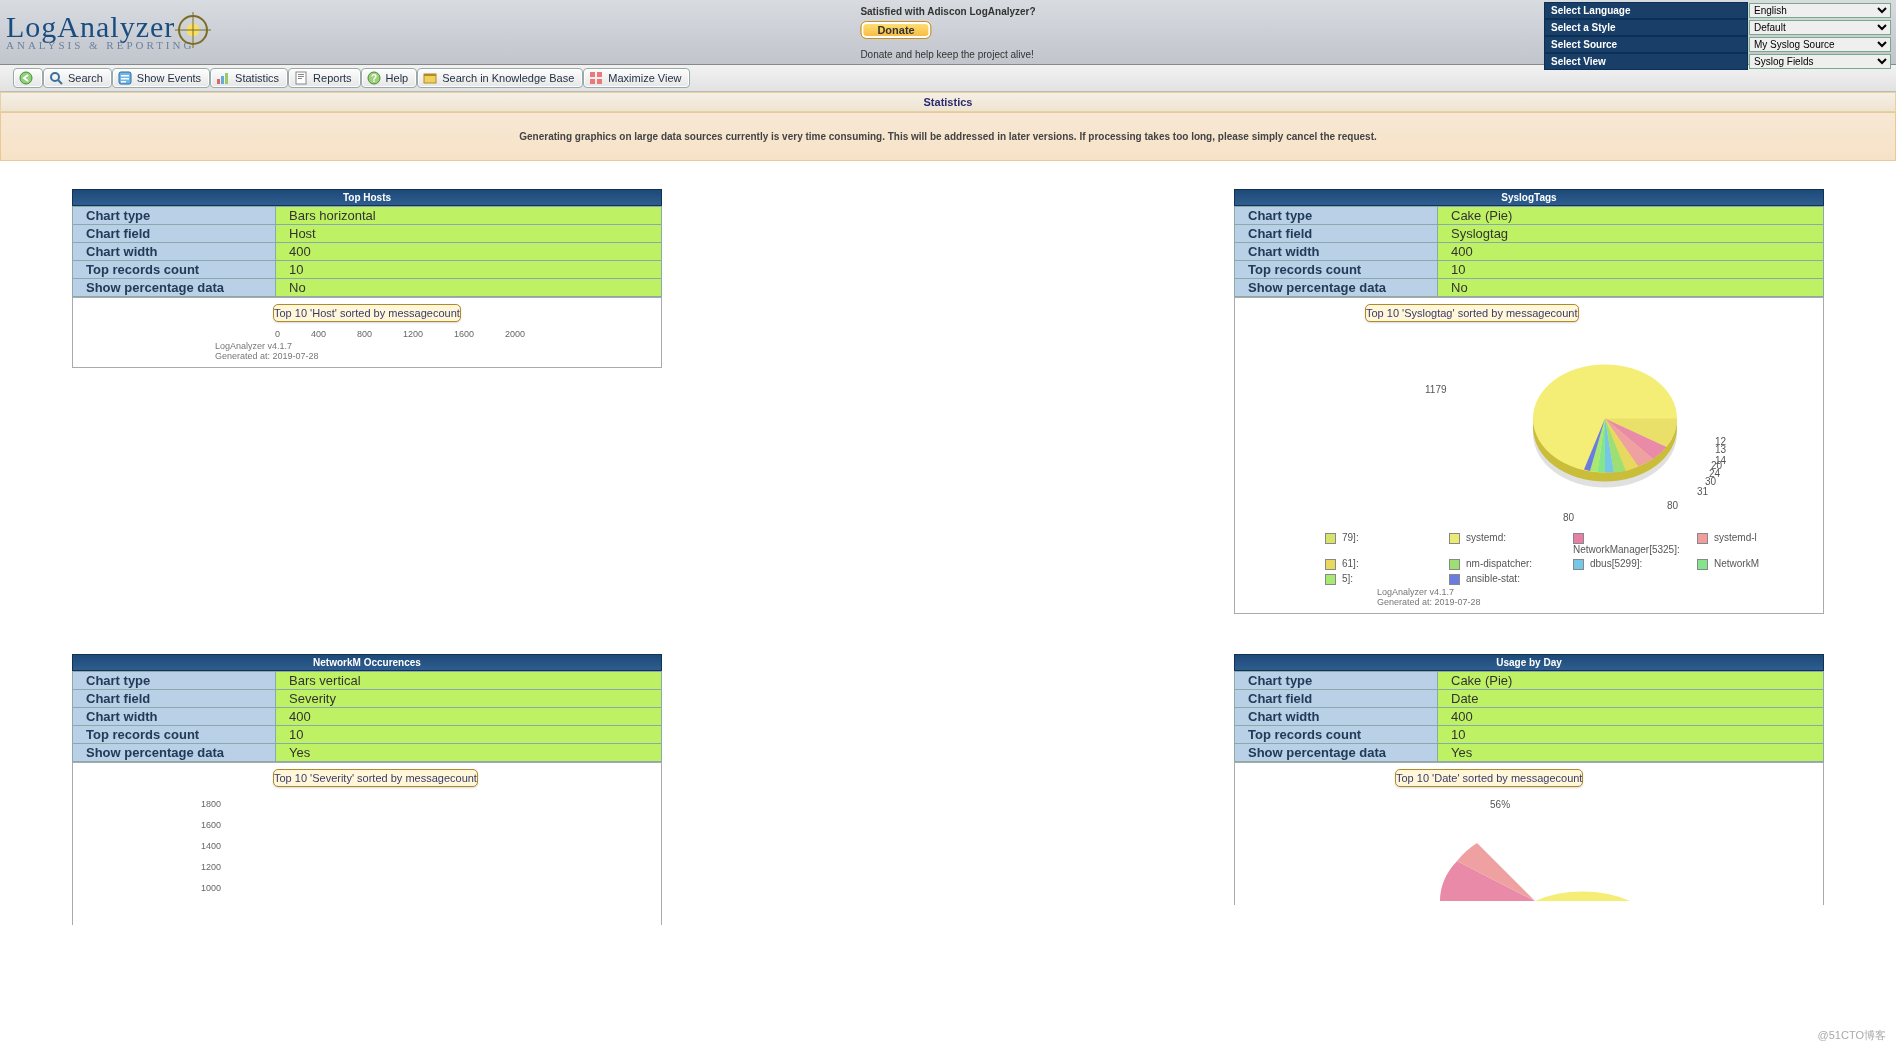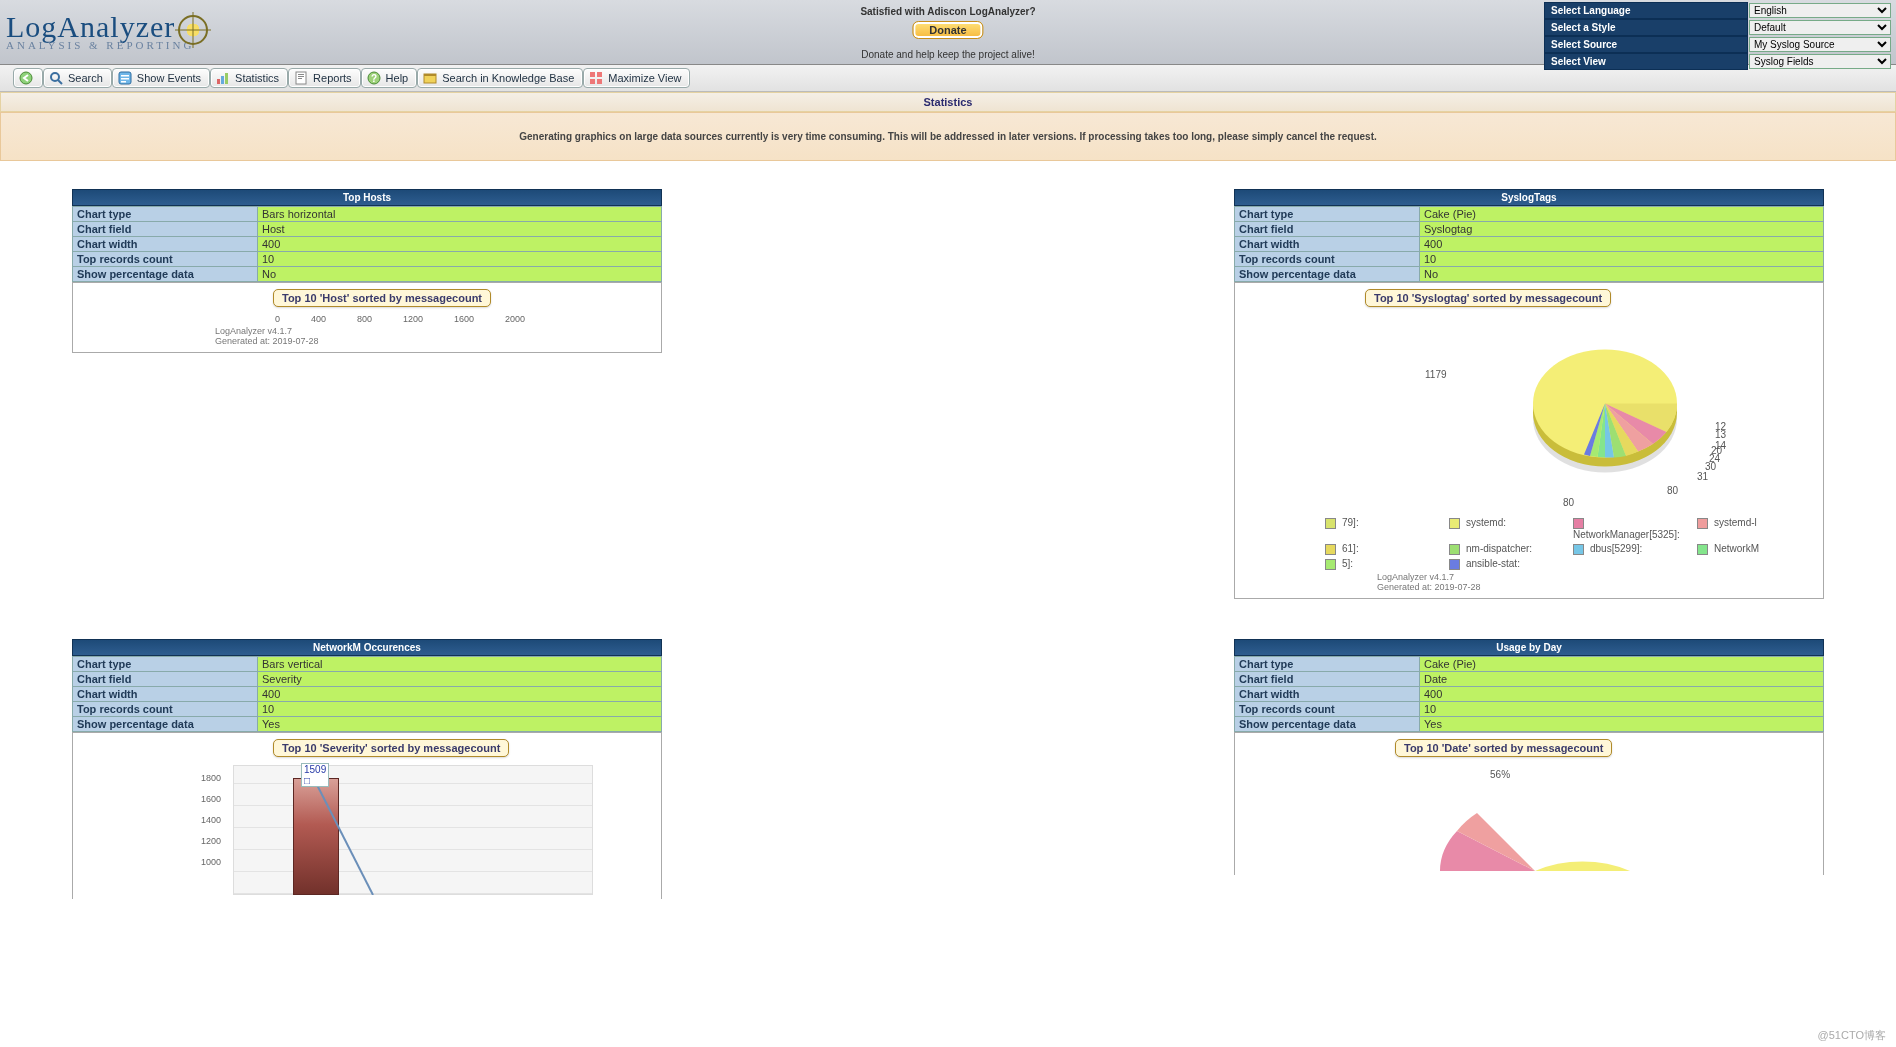--- a/index.html
+++ b/index.html
@@ -4,45 +4,45 @@
 <style>
 html,body{margin:0;padding:0;font-family:Verdana,Arial,sans-serif;font-size:11px;background:#fff;color:#333;width:1896px}
 .topbar{background:linear-gradient(#d8dbe0,#c1c5cc);display:flex;align-items:flex-start;position:relative;height:64px;border-bottom:1px solid #888}
 .logo{padding:10px 6px}
 .logo .big{font-family:'Times New Roman',serif;font-size:30px;color:#1a4d7f;letter-spacing:1px}
 .logo .sub{font-family:'Times New Roman',serif;font-size:11px;color:#6a82a0;letter-spacing:3px;margin-top:-6px}
 .crosshair{display:inline-block;width:26px;height:26px;border:2px solid #7a6e24;border-radius:50%;position:relative;vertical-align:middle;margin-left:3px;background:radial-gradient(circle,#f7de66 0 35%,transparent 36%)}
 .crosshair::before,.crosshair::after{content:"";position:absolute;background:#7a6e24}
 .crosshair::before{left:50%;top:-5px;bottom:-5px;width:1px;transform:translateX(-50%)}
 .crosshair::after{top:50%;left:-5px;right:-5px;height:1px;transform:translateY(-50%)}
-.donate-block{position:absolute;left:50%;transform:translateX(-50%);text-align:center;top:6px;font-size:10px;color:#333}
+.donate-block{position:absolute;left:50%;transform:translateX(-50%);top:6px;font-size:10px;color:#333}
 .donate-block b{display:block;margin-bottom:4px}
 .donate-btn{display:inline-block;background:linear-gradient(#ffe27a,#f6b83c);border:1px solid #c98f1a;border-radius:6px;padding:2px 16px;font-weight:bold;color:#333;font-size:11px;cursor:pointer;box-shadow:0 0 0 2px #fff inset}
 .donate-sub{margin-top:10px;font-size:10px}
 .selectors{position:absolute;right:4px;top:2px}
 .selectors table{border-collapse:separate;border-spacing:0 0}
 .sel-label{background:#193f69;color:#fff;font-weight:bold;padding:2px 6px;width:190px;font-size:10px;border:1px solid #0c2f55}
 .sel-val{width:142px}
 .sel-val select{width:100%;font-size:10px;border:1px solid #7a8}
 .toolbar{background:linear-gradient(#f2f2f2,#e2e2e2);padding:3px 13px;border-bottom:1px solid #bbb;display:flex;gap:0;align-items:center}
 .tb-btn{background:linear-gradient(#fdfdfd,#e6e6e6);border:1px solid #9aa;border-radius:4px;padding:1px 8px 1px 4px;display:inline-flex;align-items:center;gap:4px;font-size:11px;color:#234;cursor:pointer;box-shadow:inset 0 0 0 1px #fff}
 .tb-btn .ic{display:inline-flex;width:16px;height:16px;align-items:center;justify-content:center}
 svg{display:block}
 .page-title-bar{background:linear-gradient(#f5efe6,#efe4d2);border:1px solid #e5d2a2;padding:3px 0;text-align:center;font-weight:bold;color:#2b2b6f}
 .notice{background:linear-gradient(#f7e8d5,#f6e2c6);border:1px solid #e9c89a;margin:0;padding:18px 0;text-align:center;font-size:10px;color:#444}
 .notice b{font-weight:bold}
 .grid{display:flex;flex-wrap:wrap;justify-content:space-between;padding:28px 72px;gap:40px 0}
 .card{width:590px}
 .card-title{background:linear-gradient(#1d4a78,#2e5d8f);color:#fff;font-weight:bold;text-align:center;font-size:10px;padding:2px 0;border:1px solid #113255}
 .meta{border-collapse:collapse;width:100%}
-.meta td{border:1px solid #8aa;padding:1px 4px;font-size:11px}
+.meta td{border:1px solid #8aa;padding:1px 13px;font-size:13px}
 .meta .lbl{background:#b9d0e6;color:#213b58;font-weight:bold;width:176px}
 .meta .val{background:#bef264}
 .chartbox{border:1px solid #aaa;background:#fff;padding:2px 0 4px 0}
-.chart-title{display:inline-block;background:#fff7d8;border:1px solid #b08a2a;border-radius:5px;padding:2px 8px;font-size:11px;font-weight:bold;color:#3a3a6a;margin:4px 0 4px 200px;box-shadow:0 1px 2px rgba(0,0,0,.15)}
+.chart-title{display:inline-block;background:#fff7d8;border:1px solid #b08a2a;border-radius:5px;padding:2px 0;font-size:11px;font-weight:normal;color:#3a3a6a;margin:4px 0 4px 200px;box-shadow:0 1px 2px rgba(0,0,0,.15)}
 .chart-footer{font-size:9px;color:#777;padding:2px 8px 2px 142px}
 .plot-area{position:relative;margin:4px auto 0 200px;width:320px}
 .grid-bg{background:repeating-linear-gradient(90deg,#e5e5e5 0 1px,transparent 1px 42px),repeating-linear-gradient(0deg,#e5e5e5 0 1px,transparent 1px 40px);background-color:#f3f3f3;border:1px solid #ccc}
 .hbar{position:absolute;left:0;top:38px;height:152px;width:172px;background:linear-gradient(#dca79e,#b85d55 45%,#6e2d27);border:1px solid #5c2723;border-radius:1px}
 .hbar-label{position:absolute;left:-42px;top:112px;font-size:10px;color:#666}
 .hbar-val{position:absolute;left:170px;top:111px;font-size:10px;color:#273aa7;background:#fff;border:1px solid #9bb;padding:0 2px}
 .x-ticks{display:flex;justify-content:space-between;font-size:9px;color:#666;margin-top:3px;width:250px;margin-left:200px;padding-left:2px}
 .pie{position:relative;width:250px;height:170px;margin:22px auto 10px 270px}
 .pie-svg{filter:drop-shadow(0 6px 0 rgba(0,0,0,.12))}
 .pie-lbl{position:absolute;font-size:10px;color:#555}
@@ -317,28 +317,20 @@
     <div class="chartbox" style="border-bottom:none">
       <div class="chart-title">Top 10 'Severity' sorted by messagecount</div>
       <div style="position:relative;height:130px">
         <div class="y-ticks">
           <span>1800</span>
             <span>1600</span>
             <span>1400</span>
             <span>1200</span>
             <span>1000</span>
         </div>
-        <div class="vbar-plot">
-          <div class="vbar-grid"></div>
-          <div class="vbar vbar1"></div>
-          <svg style="position:absolute;left:80px;top:12px" width="120" height="118">
-              <line x1="0" y1="0" x2="60" y2="118" stroke="#6b8fb9" stroke-width="2"></line>
-            </svg>
-          <div class="vbar-val"><span>1509</span><br>□</div>
-        </div>
       </div>
     </div>
   </div>
 
   <div class="card">
     <div class="card-title">Usage by Day</div>
     <table class="meta">
       <tbody>
           <tr>
             <td class="lbl">Chart type</td>

